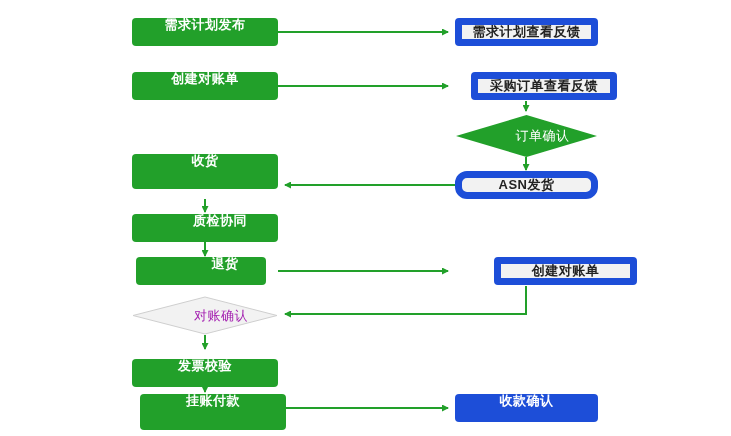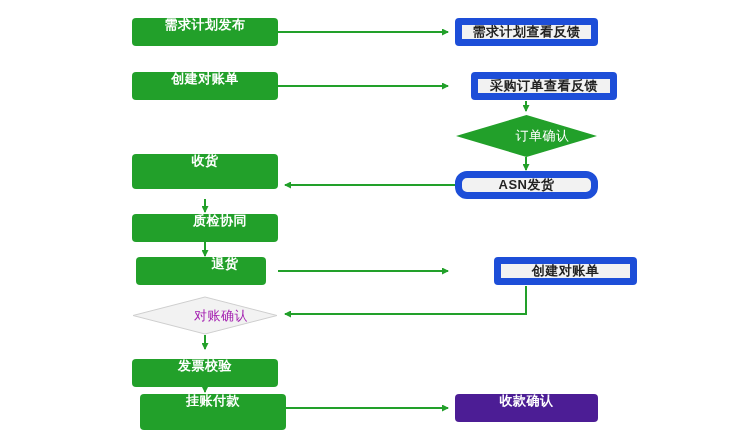--- a/index.html
+++ b/index.html
@@ -31,21 +31,21 @@
     white-space: nowrap;
     z-index: 3;
     font-weight: bold;
   }
   .node.green {
     background: #22a02a;
     color: #ffffff;
     border-radius: 4px;
   }
   .node.orange {
-    background: #4c1d95;
+    background: #1d4ed8;
     color: #ffffff;
     border-radius: 4px;
   }
   .node.grey {
     background: #f2f2f2;
     color: #222222;
     border: 7px solid #1d4ed8;
     border-radius: 4px;
   }
 

